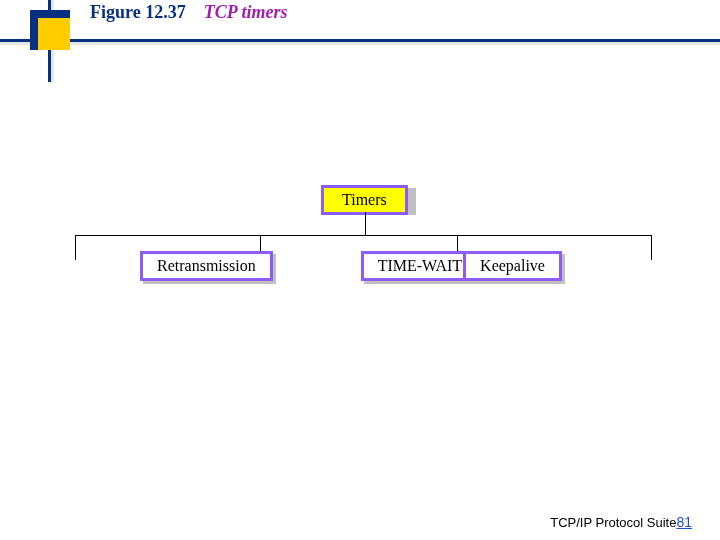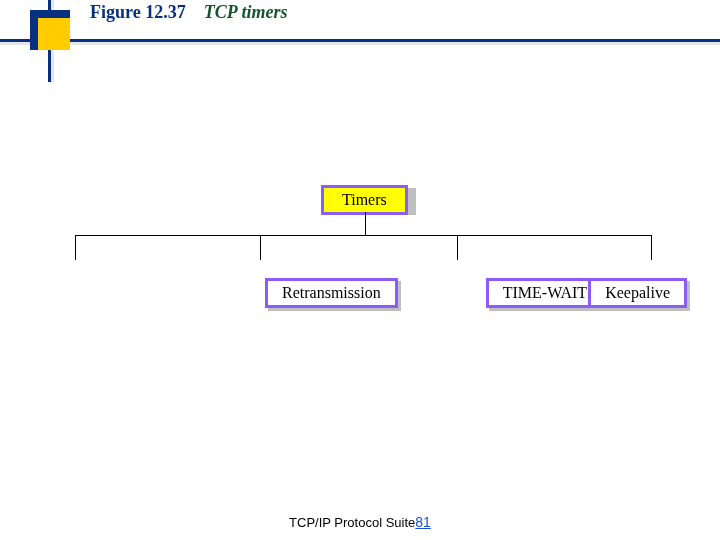--- a/index.html
+++ b/index.html
@@ -64,21 +64,21 @@
       display: flex;
       gap: 18px;
       align-items: baseline;
     }
     .fig-num {
       color: #083080;
       font-weight: bold;
       font-size: 18px;
     }
     .fig-title {
-      color: #14532d;
+      color: #a21caf;
       font-style: italic;
       font-weight: bold;
       font-size: 18px;
     }
     .diagram {
       position: absolute;
       left: 65px;
       top: 185px;
       width: 600px;
     }
@@ -101,25 +101,25 @@
       position: absolute;
       background: #bfbfbf;
       z-index: -1;
     }
     .root-box {
       background: #ffff00;
       padding: 3px 18px;
     }
     .leaves {
       position: absolute;
-      top: 93px;
+      top: 66px;
       left: 0;
       width: 600px;
       display: flex;
-      justify-content: flex-end;
+      justify-content: center;
     }
     .leaf-wrap { position: relative; }
     .hconn {
       position: absolute;
       left: 10px;
       top: 50px;
       width: 576px;
       height: 1px;
       background: #000;
     }
@@ -138,21 +138,21 @@
       height: 25px;
       background: #000;
     }
     .footer {
       position: absolute;
       bottom: 10px;
       left: 0;
       width: 720px;
       padding: 0 28px;
       display: flex;
-      justify-content: center;
+      justify-content: flex-end;
       align-items: center;
       font-family: Arial, Helvetica, sans-serif;
     }
     .footer-left { font-size: 13px; color: #000; }
     .footer-right { font-size: 14px; color: #1d4ed8; text-decoration: underline; }
   </style>
 </head>
 <body>
 
 <div class="header-region">

